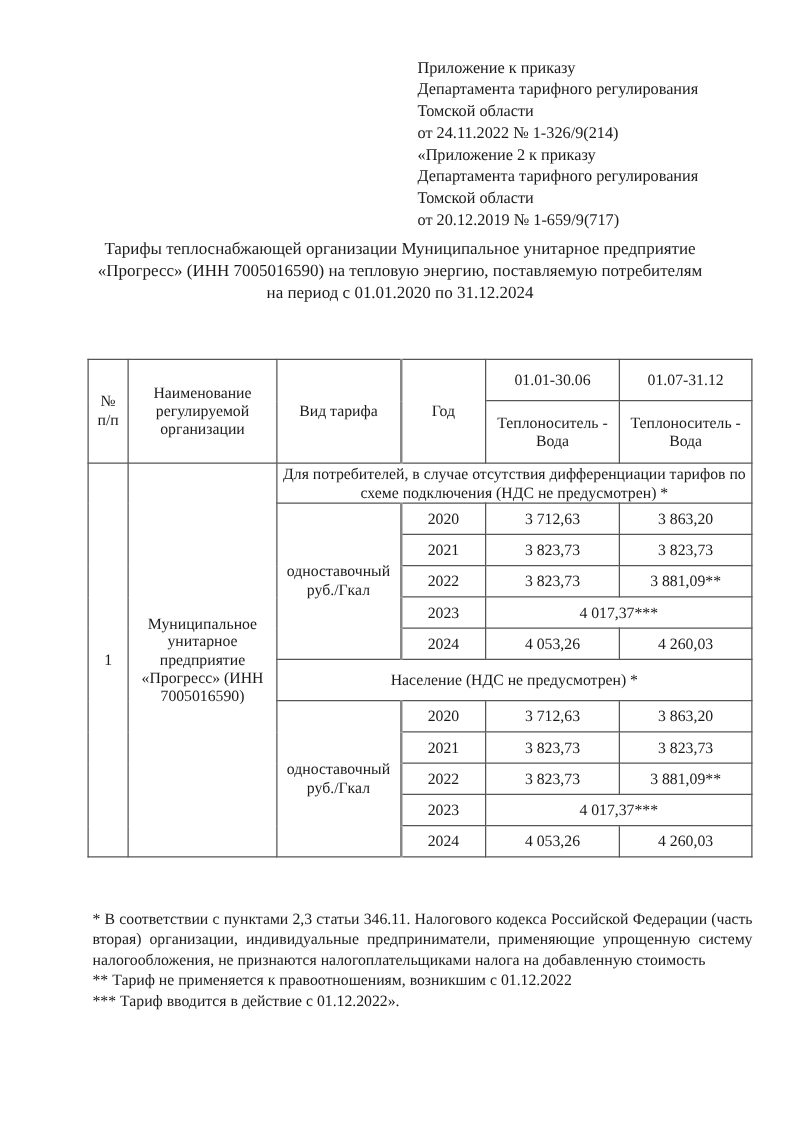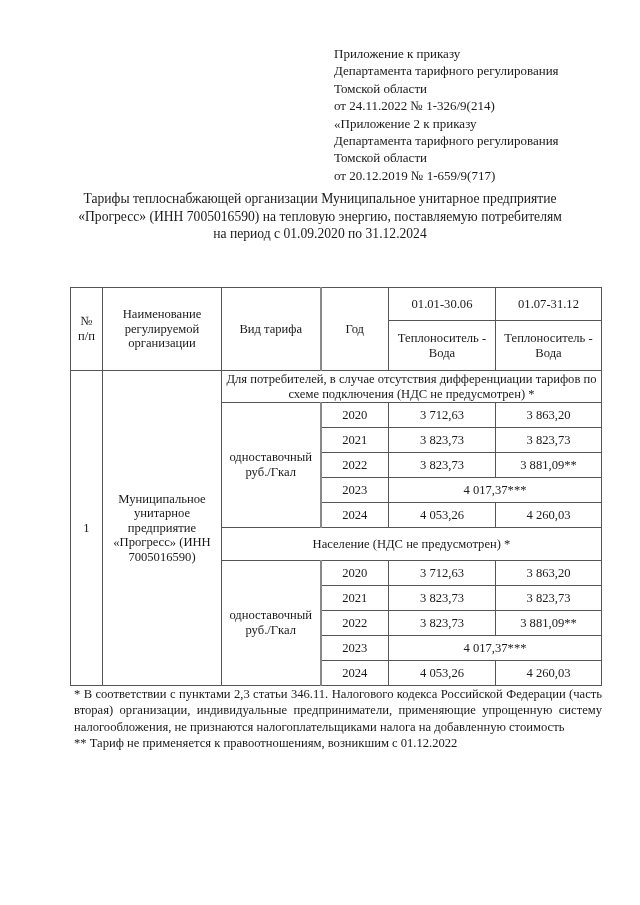--- a/index.html
+++ b/index.html
@@ -26,40 +26,40 @@
   table.tariffs td {
     border: 1px solid #555; text-align: center; vertical-align: middle;
     padding: 0 3px;
   }
   .thick-l { border-left: 2px solid #888 !important; }
   .rowhead { line-height: 15px; }
   .footnotes {
     position: absolute; left: 74px; top: 686px; width: 528px;
     font-size: 12.6px; line-height: 16.4px;
   }
-  .footnotes .justify { text-align: justify; text-align-last: left; }
+  .footnotes .justify { text-align: justify; text-align-last: left; margin-top: 41px; }
 </style>
 </head>
 <body>
 
 <div class="annex">
   <div>Приложение к приказу</div>
   <div>Департамента тарифного регулирования</div>
   <div>Томской области</div>
   <div>от 24.11.2022 № 1-326/9(214)</div>
   <div>«Приложение 2 к приказу</div>
   <div>Департамента тарифного регулирования</div>
   <div>Томской области</div>
   <div>от 20.12.2019 № 1-659/9(717)</div>
 </div>
 
 <div class="title">
   <div>Тарифы теплоснабжающей организации Муниципальное унитарное предприятие</div>
   <div>«Прогресс» (ИНН 7005016590) на тепловую энергию, поставляемую потребителям</div>
-  <div>на период с 01.09.2020 по 31.12.2024</div>
+  <div>на период с 01.01.2020 по 31.12.2024</div>
 </div>
 
 <table class="tariffs">
   <colgroup>
     <col style="width:32px">
       <col style="width:119px">
       <col style="width:99px">
     <col style="width:68px">
       <col style="width:107px">
       <col style="width:106px">
@@ -136,13 +136,14 @@
     <td class="thick-l">2024</td>
     <td>4 053,26</td>
     <td>4 260,03</td>
   </tr>
 </tbody>
   </table>
 
 <div class="footnotes">
   <div class="justify">* В соответствии с пунктами 2,3 статьи 346.11. Налогового кодекса Российской Федерации (часть вторая) организации, индивидуальные предприниматели, применяющие упрощенную систему налогообложения, не признаются налогоплательщиками налога на добавленную стоимость</div>
   <div>** Тариф не применяется к правоотношениям, возникшим с 01.12.2022</div>
+  <div>*** Тариф вводится в действие с 01.12.2022».</div>
 </div>
 
 </body></html>

